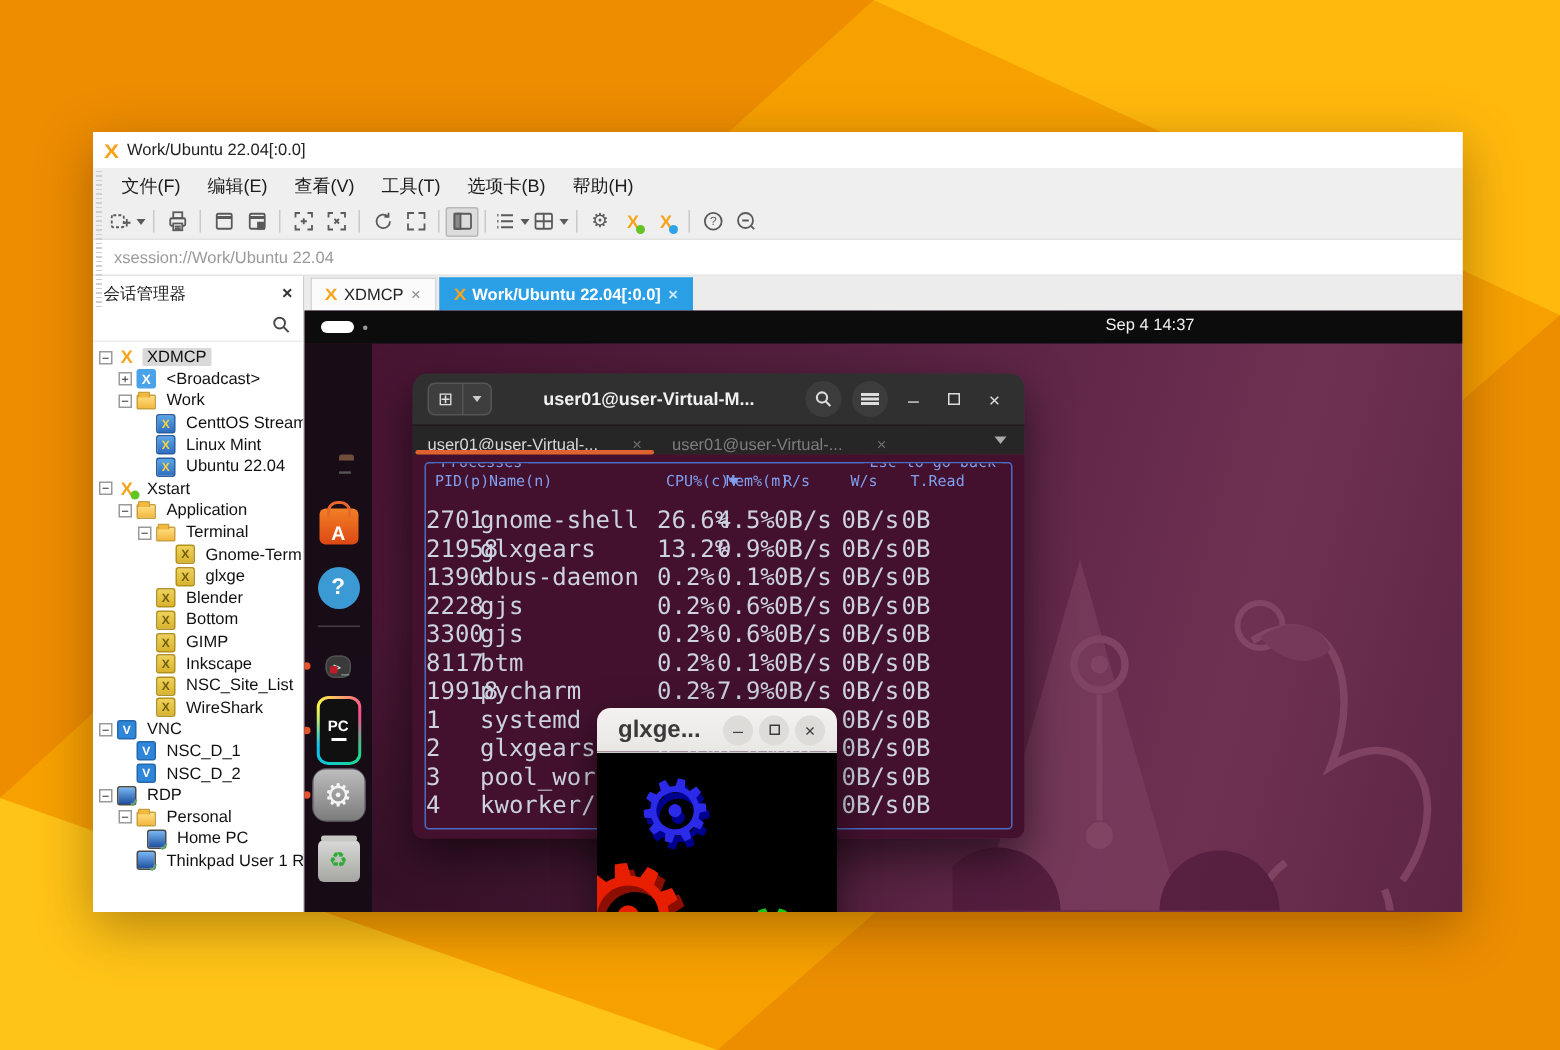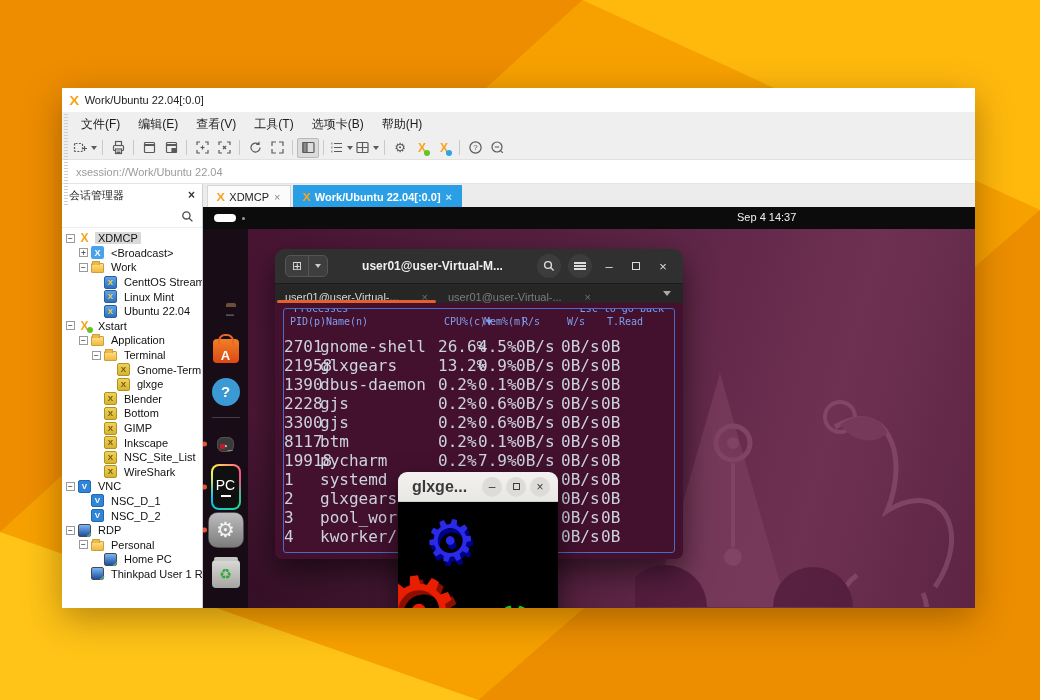--- a/index.html
+++ b/index.html
@@ -82,21 +82,21 @@
   .dock-divider{width:28px;height:1px;background:#4a3a45;margin:4px 0}
   .ffx{width:30px;height:30px;border-radius:50%;background:radial-gradient(circle at 60% 62%,#3a2a7a 0 9px,transparent 10px),conic-gradient(from 210deg,#ff9400,#ff5e00,#e02222,#ff9400 55%,#ffcd00,#ff9400)}
   .folder-ic{width:28px;height:21px;background:linear-gradient(#8a6a52,#6e4e3a);border-radius:2px;position:relative;margin-top:3px}
   .folder-ic::before{content:"";position:absolute;left:0;top:-3px;width:10px;height:4px;background:#6e4e3a;border-radius:2px 2px 0 0}
   .folder-ic::after{content:"–";position:absolute;left:0;right:0;top:2px;bottom:0;background:linear-gradient(#c9c4be,#9b948e);border-radius:2px;color:#555;font-weight:bold;text-align:center;line-height:14px}
   .bag{width:26px;height:24px;margin-top:4px;background:linear-gradient(#f18026,#dd4814);border-radius:4px;color:#fff;font-weight:bold;font-size:13px;display:flex;align-items:flex-end;justify-content:center;position:relative}
   .bag::before{content:"";position:absolute;top:-5px;width:12px;height:9px;border:2.5px solid #e9672a;border-bottom:none;border-radius:7px 7px 0 0}
   .helpc{width:28px;height:28px;border-radius:50%;background:#3b99d4;color:#fff;font-weight:bold;font-size:15px;display:flex;align-items:center;justify-content:center}
   .term-ic{width:30px;height:30px;background:#3a3a3a;border:1px solid #505050;border-radius:6px;color:#cfe8d8;font-family:"DejaVu Sans Mono",monospace;font-size:9px;padding:3px 0 0 4px;position:relative}
   .term-ic::after{content:"";position:absolute;left:2px;bottom:2px;width:5px;height:5px;background:#c01c28;border-radius:1px}
-  .pyc{width:30px;height:46px;border:2px solid transparent;border-radius:8px;background:linear-gradient(#101010,#101010) padding-box,conic-gradient(from 140deg,#21d789,#07c3f2,#fcf84a,#fc4a8d,#21d789) border-box;color:#fff;font-weight:normal;font-size:14px;display:flex;flex-direction:column;align-items:center;justify-content:center}
+  .pyc{width:30px;height:46px;border:2px solid transparent;border-radius:8px;background:linear-gradient(#101010,#101010) padding-box,conic-gradient(from 140deg,#21d789,#07c3f2,#fcf84a,#fc4a8d,#21d789) border-box;color:#fff;font-weight:bold;font-size:10px;display:flex;flex-direction:column;align-items:center;justify-content:center}
   .pyc i{width:10px;height:2px;background:#fff;margin-top:2px}
   .set{width:34px;height:34px;border-radius:8px;background:linear-gradient(#bdbdbd,#7c7c7c);display:flex;align-items:center;justify-content:center;font-size:21px;color:#f4f4f4;font-family:"DejaVu Sans",sans-serif}
   .trash{width:28px;height:28px;border-radius:4px;background:linear-gradient(#d9d9d7,#a5a5a1);display:flex;align-items:center;justify-content:center;font-size:14px;color:#2faa36;position:relative;margin-top:2px;font-family:"DejaVu Sans",sans-serif}
   .trash::before{content:"";position:absolute;top:-3px;left:2px;right:2px;height:4px;background:#c6c6c2;border-radius:2px}
 
   
   .termwin{position:absolute;left:72px;top:42px;width:408px;height:310px;z-index:2;border-radius:10px 10px 7px 7px;box-shadow:0 12px 30px rgba(0,0,0,.55);display:flex;flex-direction:column}
   .term-head{height:34px;background:#303030;border-radius:10px 10px 0 0;display:flex;align-items:center;padding:0 10px;gap:7px;flex:none}
   .newtab{height:22px;display:flex;align-items:center;background:#3e3e3e;border:1px solid #555;border-radius:5px;overflow:hidden}
   .newtab .seg{padding:0 6px;color:#ddd;font-size:12px;font-family:"DejaVu Sans",sans-serif;display:flex;align-items:center;height:100%}
@@ -406,21 +406,21 @@
           <div class="tree-row" style="padding-left: 4px;">
             <span class="exp">−</span>
             <span class="ticon t-rdp"></span>
             <span class="lbl">RDP</span>
           </div>
           <div class="tree-row" style="padding-left: 17px;">
             <span class="exp">−</span>
             <span class="ticon t-folder"></span>
             <span class="lbl">Personal</span>
           </div>
-          <div class="tree-row" style="padding-left: 30px;">
+          <div class="tree-row" style=" margin-left: 24px;">
             <span class="exp none">−</span>
             <span class="ticon t-rdp"></span>
             <span class="lbl">Home PC</span>
           </div>
           <div class="tree-row" style="padding-left: 17px;">
             <span class="exp none">−</span>
             <span class="ticon t-rdp"></span>
             <span class="lbl">Thinkpad User 1 RDP</span>
           </div>
         </div>

